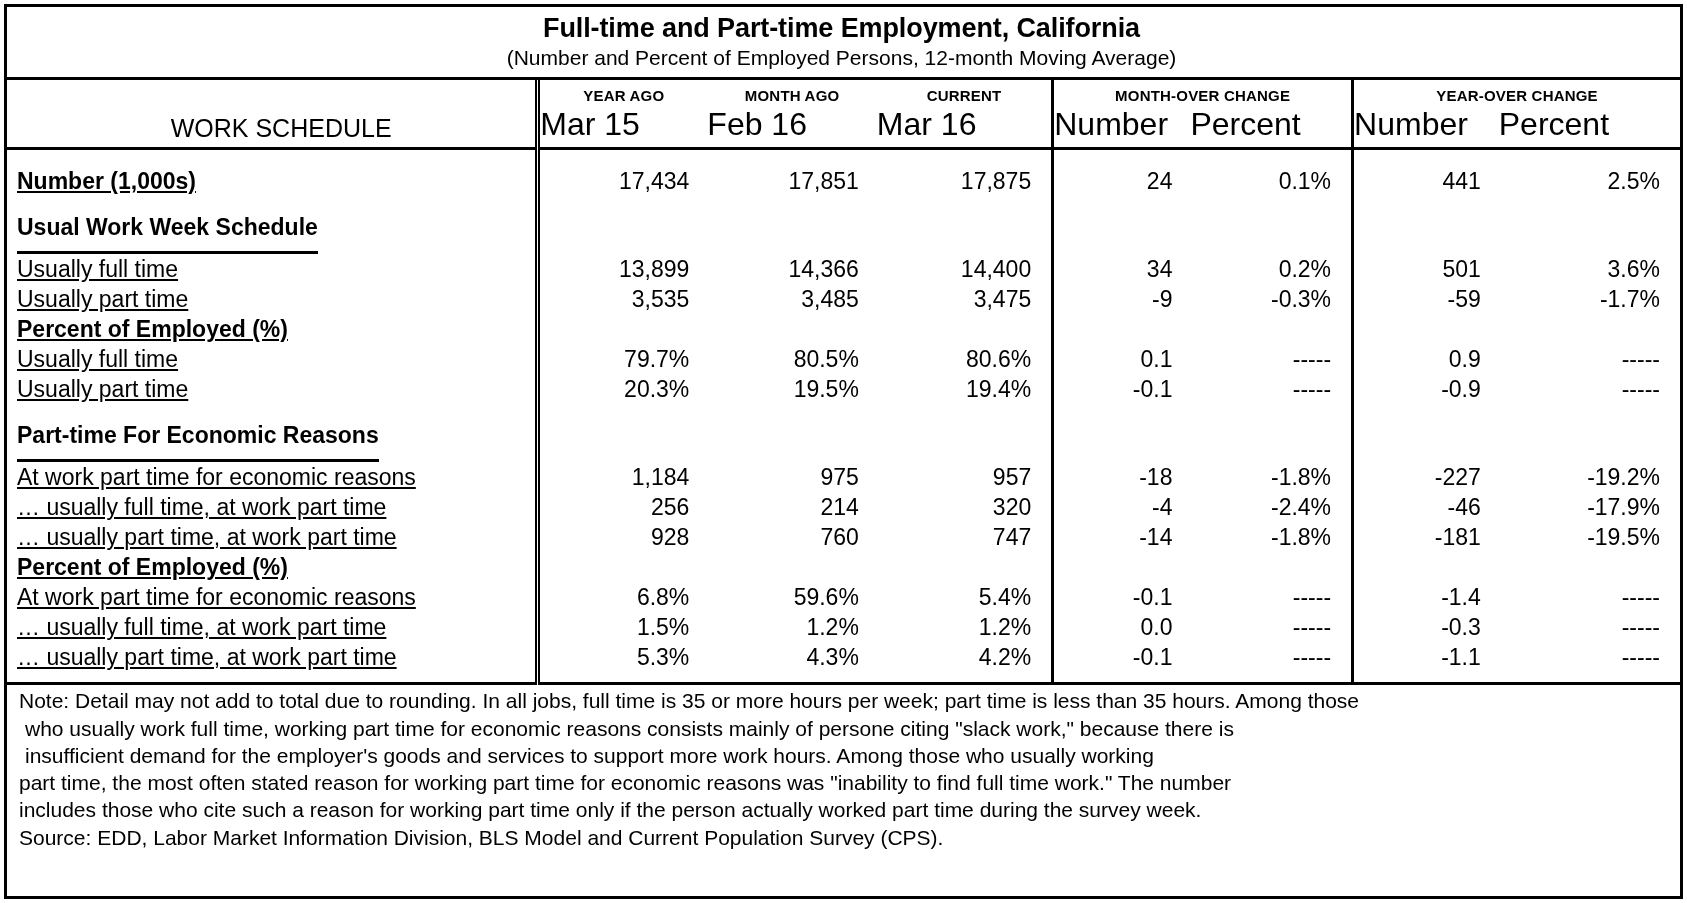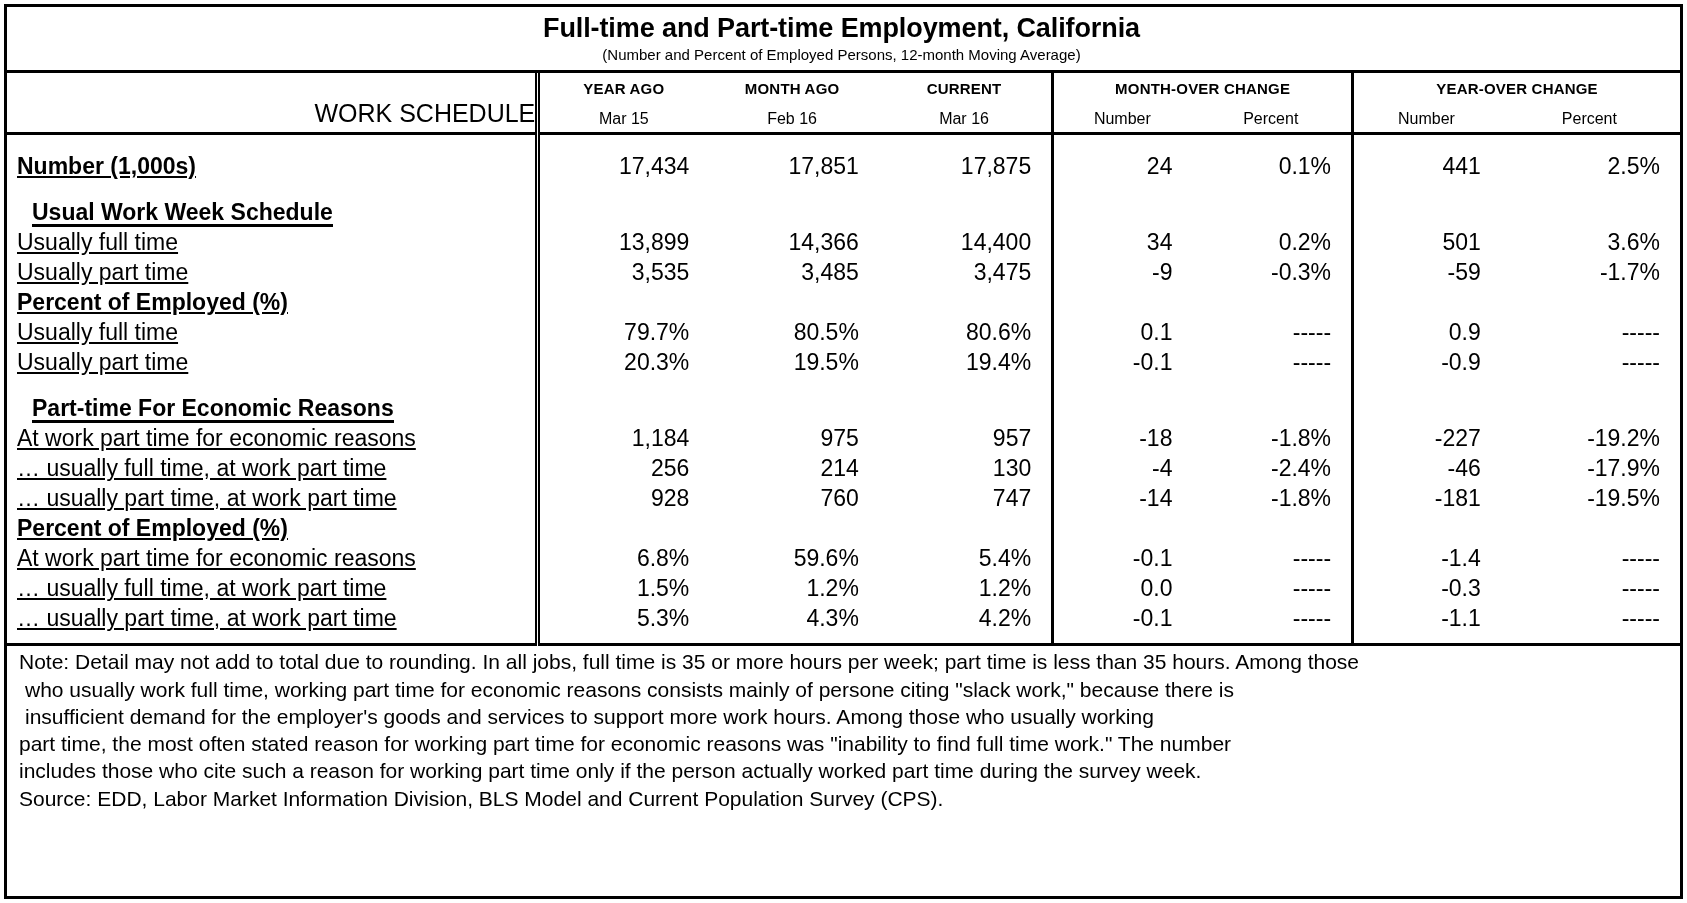--- a/index.html
+++ b/index.html
@@ -38,21 +38,21 @@
     text-align: center;
     flex: 0 0 auto;
   }
   .title-main {
     font-size: 27px;
     font-weight: bold;
     line-height: 1.12;
     letter-spacing: -0.1px;
   }
   .title-sub {
-    font-size: 15px;
+    font-size: 21px;
     font-weight: normal;
     line-height: 1.18;
     margin-top: 3px;
   }
 
   
   table.main-table {
     border-collapse: collapse;
     width: 100%;
     table-layout: fixed;
@@ -79,26 +79,25 @@
   
   tr.hdr-top td {
     font-size: 15px;
     font-weight: bold;
     text-align: center;
     padding-top: 7px;
     padding-bottom: 2px;
     letter-spacing: 0.2px;
   }
   tr.hdr-bot td {
-    font-size: 16px;
+    font-size: 32px;
+    padding-bottom: 4px;
+  }
+  tr.hdr-bot td.work-schedule {
     text-align: center;
-    padding-bottom: 4px;
-  }
-  tr.hdr-bot td.work-schedule {
-    text-align: right;
     font-size: 25px;
     padding-left: 20px;
     margin-top: 17px;
   }
   tr.hdr-top td.work-schedule { padding: 0; }
   .hdr-rule td { border-bottom: 3px solid #000; height: 0; font-size: 0; line-height: 0; }
 
   
   tr.data-row td {
     font-size: 23px;
@@ -117,22 +116,21 @@
     white-space: nowrap;
   }
   tr.data-row td.num.pad-wide { padding-right: 20px; }
 
   .lbl.bold        { font-weight: bold; }
   .lbl.bold-ul     { font-weight: bold; }
   .lbl.bold-ul span.ul-text {
       border-bottom: 3px solid #000;
       display: inline-block;
       line-height: 1.05;
-      padding-bottom: 0px;
-      margin-left: 15px;
+      padding-bottom: 12px;
   }
   .lbl.indent1 { padding-left: 17px; }
   .lbl.indent2 { padding-left: 20px; }
 
   tr.spacer-row td { height: 16px; line-height: 16px; font-size: 0; }
   tr.spacer-sm td  { height: 10px; line-height: 10px; font-size: 0; }
 
   .table-bottom-rule td { border-bottom: 3px solid #000; height: 0; font-size: 0; line-height: 0; }
 
   
@@ -333,21 +331,21 @@
           <td class="num vsep-sng">-18</td>
           <td class="num pad-wide">-1.8%</td>
           <td class="num vsep-sng">-227</td>
           <td class="num pad-wide">-19.2%</td>
         </tr>
 
         <tr class="data-row">
           <td class="lbl indent2">… usually full time, at work part time</td>
           <td class="num vsep-dbl">256</td>
           <td class="num">214</td>
-          <td class="num pad-wide">130</td>
+          <td class="num pad-wide">320</td>
           <td class="num vsep-sng">-4</td>
           <td class="num pad-wide">-2.4%</td>
           <td class="num vsep-sng">-46</td>
           <td class="num pad-wide">-17.9%</td>
         </tr>
 
         <tr class="data-row">
           <td class="lbl indent2">… usually part time, at work part time</td>
           <td class="num vsep-dbl">928</td>
           <td class="num">760</td>

